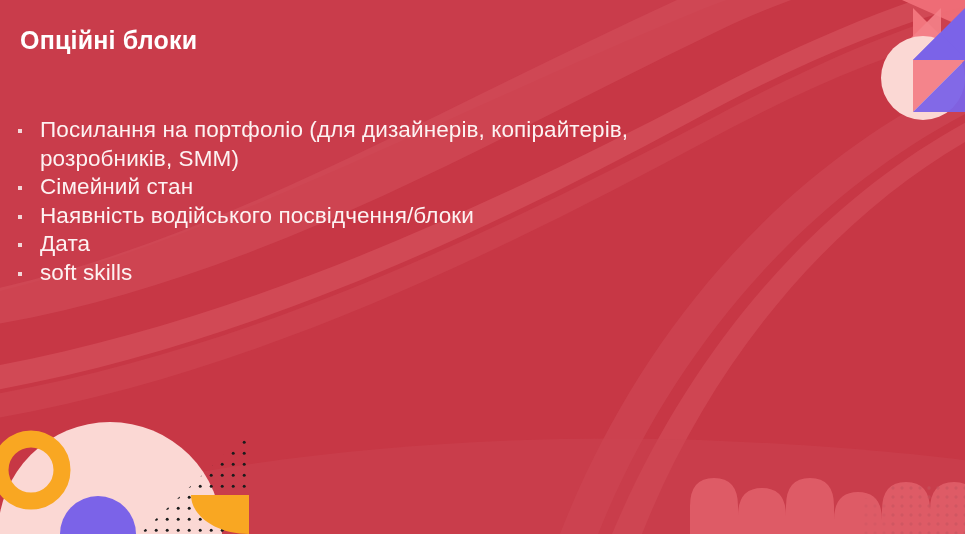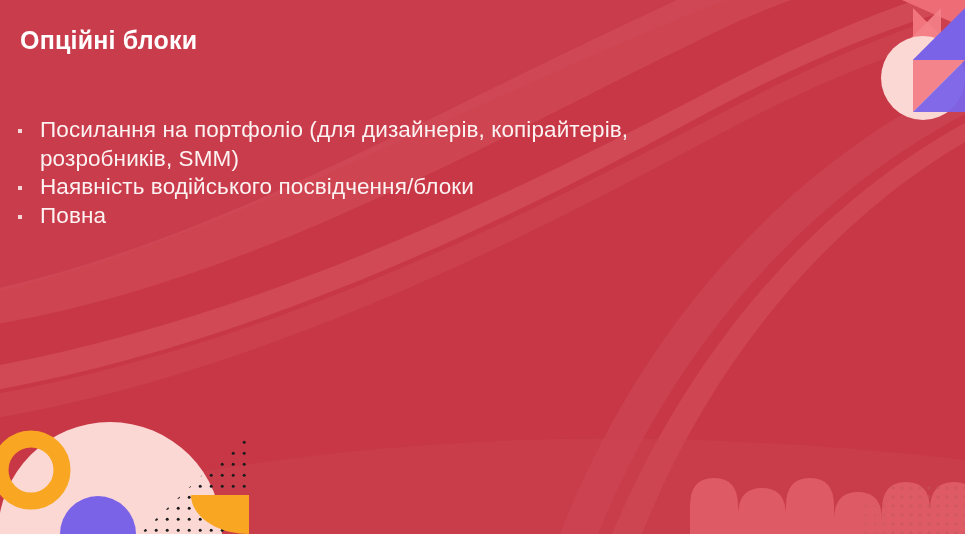--- a/index.html
+++ b/index.html
@@ -155,17 +155,19 @@
 
       <rect x="888" y="486" width="77" height="48" fill="url(#dotGridFine)" opacity="0.55"></rect>
       <rect x="862" y="498" width="26" height="36" fill="url(#dotGridFine)" opacity="0.30"></rect>
     </g>
   </svg>
 
   <div class="title">Опційні блоки</div>
 
   <ul class="bullet-list">
     <li class="bullet-item two-line">Посилання на портфоліо (для дизайнерів, копірайтерів, розробників, SMM)</li>
+    <li class="bullet-item">Сімейний стан</li>
     <li class="bullet-item">Наявність водійського посвідчення/блоки</li>
-    <li class="bullet-item">Повна</li>
+    <li class="bullet-item">Дата</li>
+    <li class="bullet-item">soft skills</li>
   </ul>
 
 </div>
 
 </body></html>

